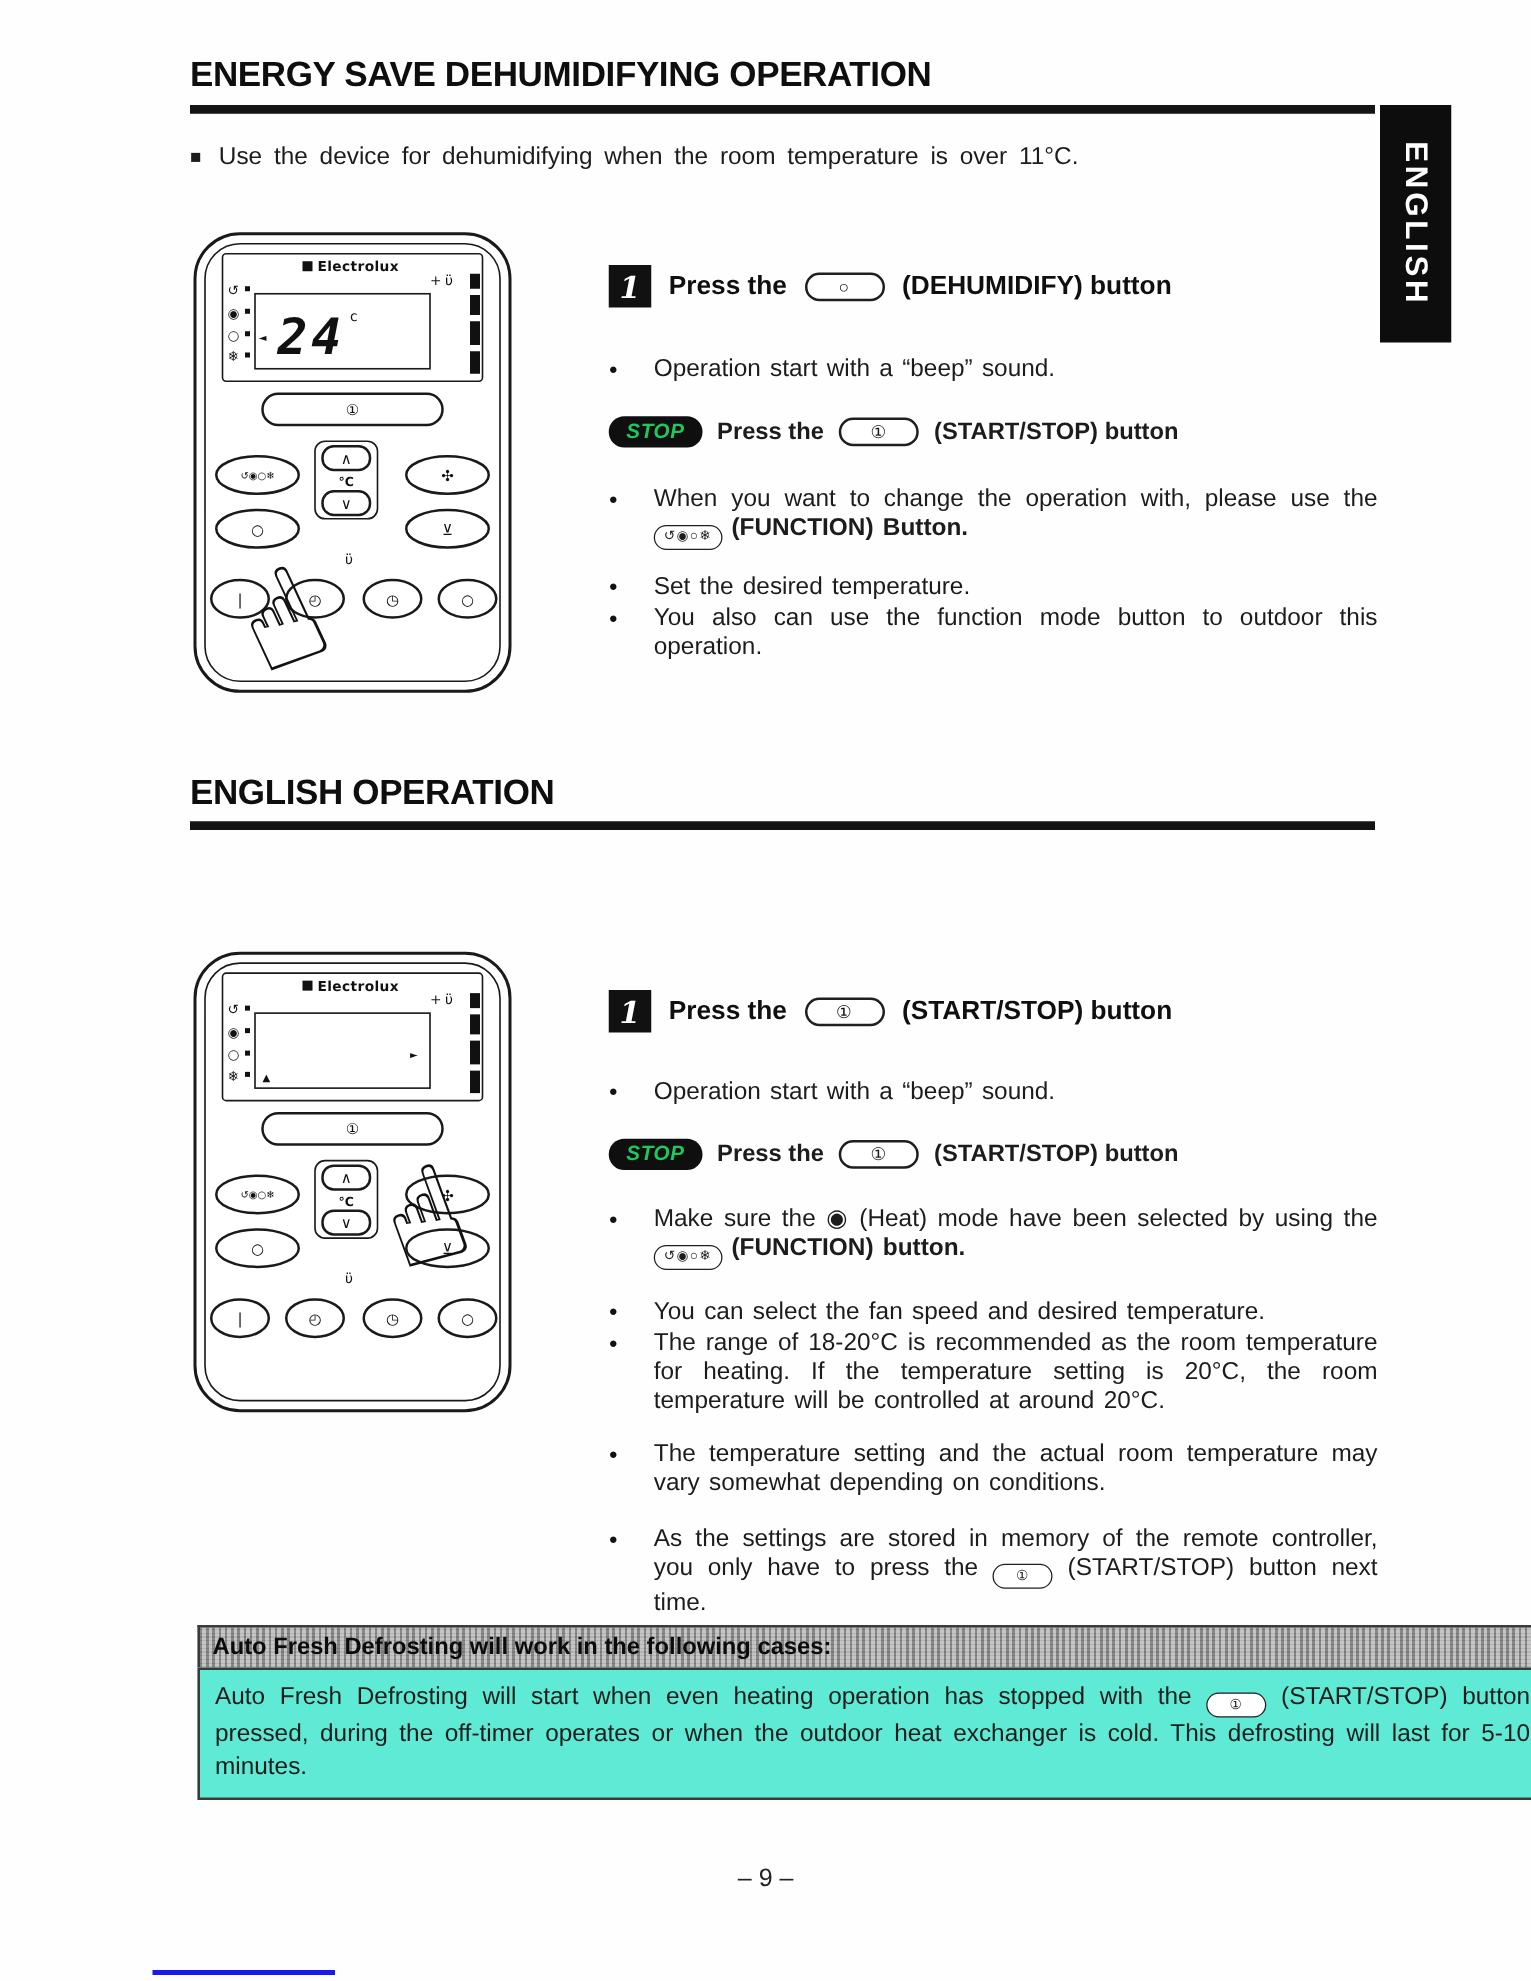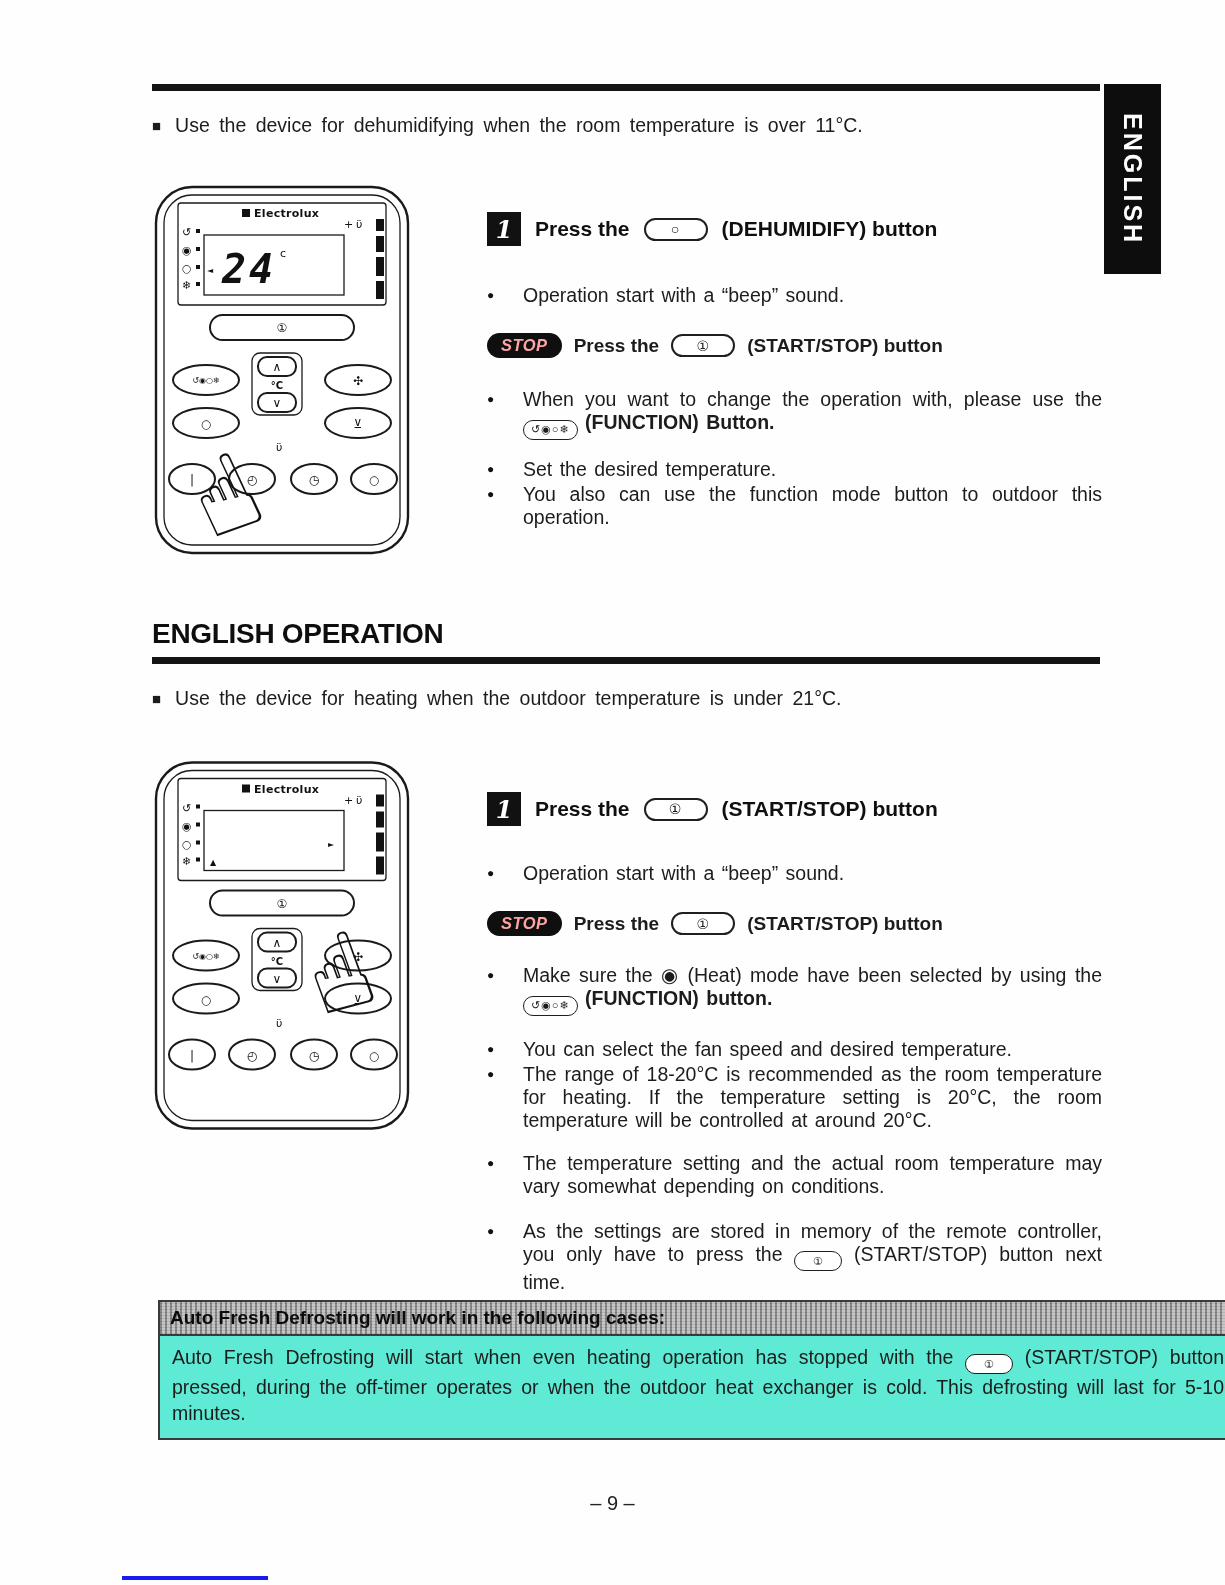--- a/index.html
+++ b/index.html
@@ -42,21 +42,21 @@
     font-family:"DejaVu Serif",serif; font-style:italic; font-weight:700; font-size:24px; }
 
   .pill { display:inline-flex; align-items:center; justify-content:center;
     min-width:64px; height:23px; box-sizing:border-box; padding:0 10px;
     border:2.2px solid #1f1f1f; border-radius:13px; font-size:14px; font-weight:400;
     background:#fff; letter-spacing:1px; }
   .pill.sm { min-width:48px; height:20px; border-radius:11px; border-width:1.6px;
     font-size:11px; padding:0 7px; vertical-align:-4px; }
 
   .stopline { display:flex; align-items:center; gap:12px; font-weight:700; font-size:19px; }
-  .stopbadge { background:#0f0f0f; color:#fca5a5; border-radius:15px; padding:3px 14px;
+  .stopbadge { background:#0f0f0f; color:#22c55e; border-radius:15px; padding:3px 14px;
     font-size:16.5px; font-style:italic; letter-spacing:.5px; }
 
   .bullet { display:flex; }
   .dot { width:36px; flex:0 0 auto; font-size:12px; padding-top:4px; color:#111; }
   .btext { font-size:19.5px; line-height:23px; text-align:justify; word-spacing:2px; flex:1; }
   .b { font-weight:700; }
 
   .mt38 { margin-top:38px; } .mt36 { margin-top:36px; } .mt30 { margin-top:30px; }
   .mt28 { margin-top:28px; } .mt26 { margin-top:26px; } .mt22 { margin-top:22px; }
   .mt20 { margin-top:20px; } .mt18 { margin-top:18px; } .mt2 { margin-top:2px; }
@@ -96,20 +96,21 @@
   .pageno { position:absolute; top:1492px; left:0; width:1225px; text-align:center; font-size:20px; color:#222; }
   .blue-line { position:absolute; left:122px; top:1576px; width:146px; height:4px; background:#1a1aee; }
 </style>
 </head>
 <body>
 
 <div class="page">
 
   <div class="english-tab">ENGLISH</div>
 
+  <h1 class="sec-title" id="t1">ENERGY SAVE DEHUMIDIFYING OPERATION</h1>
   <div class="rule" id="r1"></div>
 
   <p class="intro" id="i1">
     <span class="sq">■</span><span>Use the device for dehumidifying when the room temperature is over 11°C.</span>
   </p>
 
   <div class="remote-wrap" id="remote1">
     <svg class="remote" viewBox="0 0 270 375">
       <rect class="body" x="4" y="4" width="252" height="366" rx="36"></rect>
       <rect class="inner" x="12" y="12" width="236" height="350" rx="28"></rect>
@@ -219,23 +220,20 @@
 
     <div class="bullet mt2">
       <span class="dot">●</span>
       <div class="btext">You also can use the function mode button to outdoor this operation.</div>
     </div>
   </div>
 
   <h1 class="sec-title" id="t2">ENGLISH OPERATION</h1>
   <div class="rule" id="r2"></div>
 
-  <p class="intro" id="i2">
-    <span class="sq">■</span><span>Use the device for heating when the outdoor temperature is under 21°C.</span>
-  </p>
 
   <div class="remote-wrap" id="remote2">
     <svg class="remote" viewBox="0 0 270 375">
       <rect class="body" x="4" y="4" width="252" height="366" rx="36"></rect>
       <rect class="inner" x="12" y="12" width="236" height="350" rx="28"></rect>
       <rect class="inner" x="26" y="20" width="208" height="102" rx="3"></rect>
       <rect x="90" y="26" width="8" height="8" fill="#111"></rect>
       <text class="brand" x="102" y="34">Electrolux</text>
       <g>
         <text class="s" x="30" y="53">↺</text>

